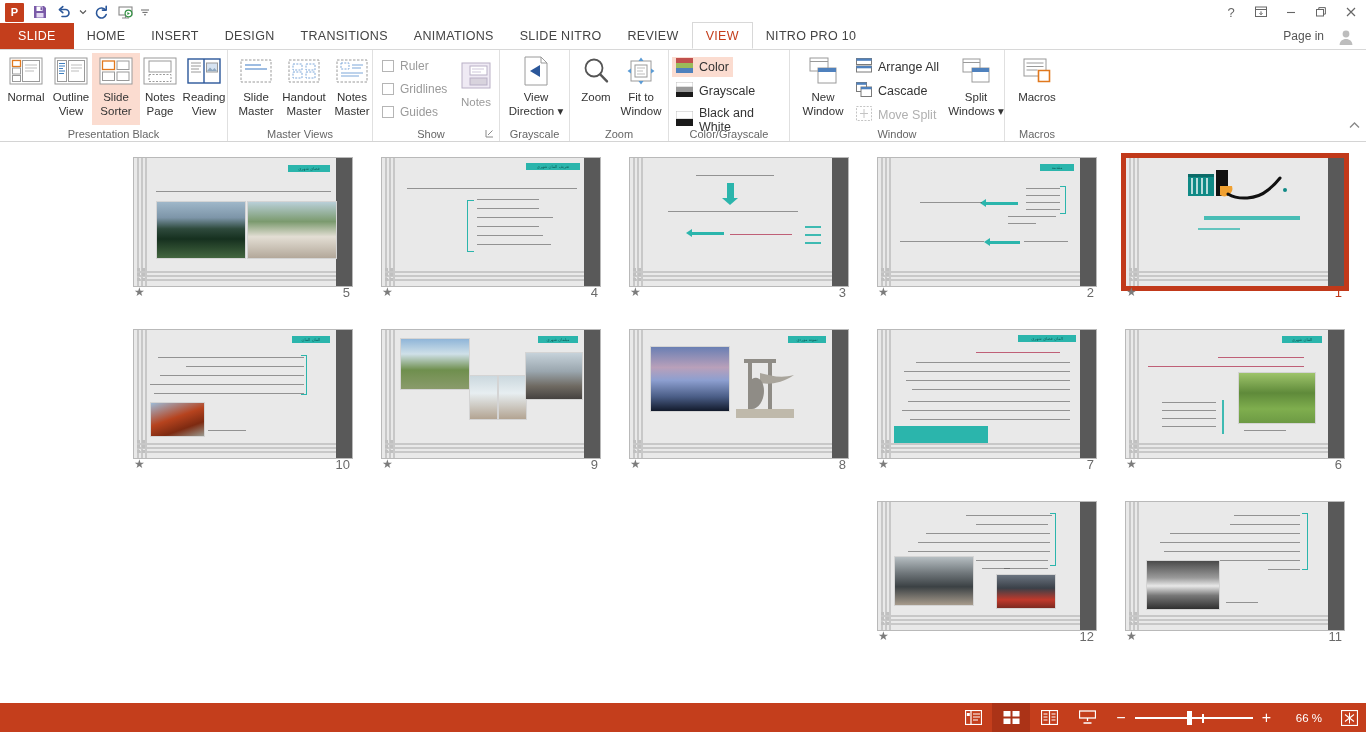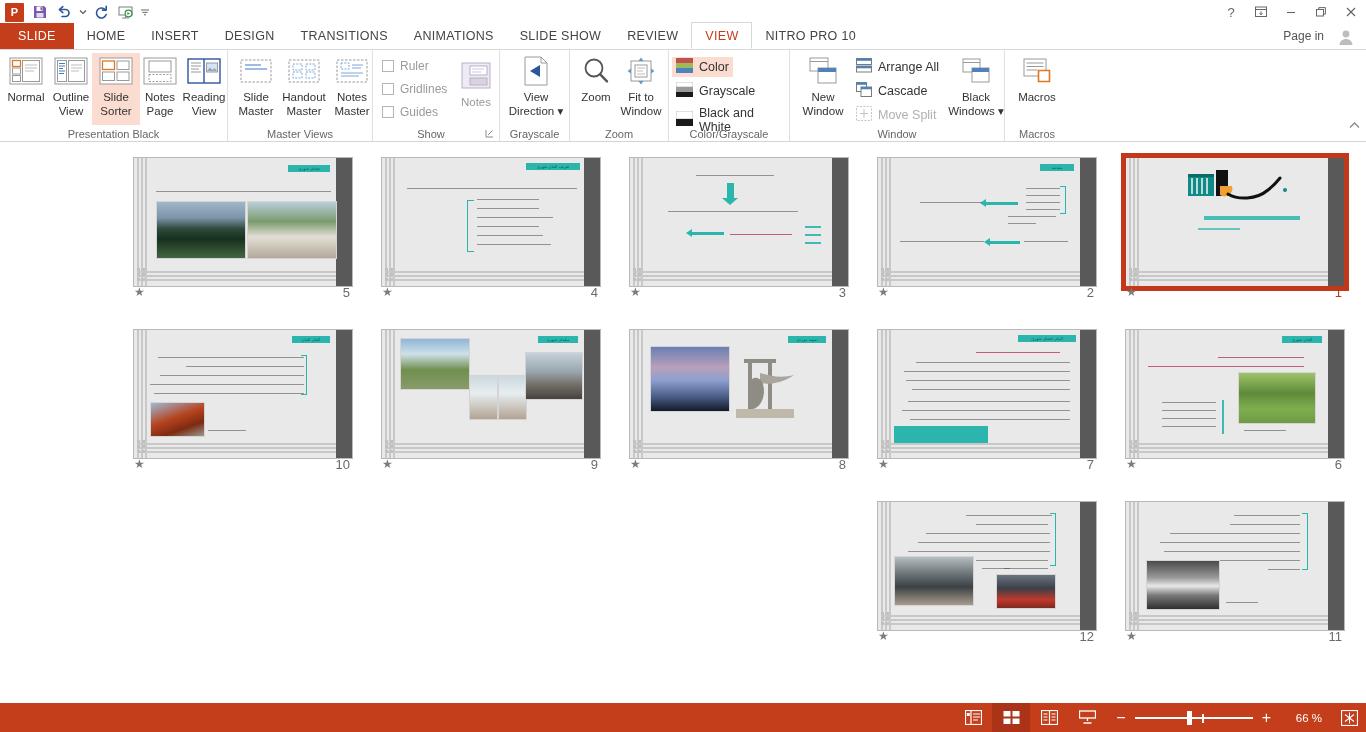--- a/index.html
+++ b/index.html
@@ -258,21 +258,21 @@
   </div>
 </div>
 
 <div id="tabbar">
   <div class="tab file">SLIDE</div>
   <div class="tab">HOME</div>
   <div class="tab">INSERT</div>
   <div class="tab">DESIGN</div>
   <div class="tab">TRANSITIONS</div>
   <div class="tab">ANIMATIONS</div>
-  <div class="tab">SLIDE SHOW</div>
+  <div class="tab">SLIDE NITRO</div>
   <div class="tab">REVIEW</div>
   <div class="tab active">VIEW</div>
   <div class="tab">NITRO PRO 10</div>
   <div id="signin">Page in</div>
   <div id="avatar-icon">
     <svg width="20" height="20" viewBox="0 0 20 20">
         <circle cx="10" cy="7" r="3.4" fill="#bdbdbd"></circle>
         <path d="M3.6 18c0-3.8 2.9-6 6.4-6s6.4 2.2 6.4 6z" fill="#bdbdbd"></path>
       </svg>
   </div>
@@ -539,21 +539,21 @@
     </div>
     <div class="bigbtn" style="left:158px; width:56px;">
       <div class="ic">
         <svg width="32" height="30" viewBox="0 0 32 30">
             <rect x="3" y="3" width="17" height="13" fill="#fff" stroke="#9a9a9a"></rect>
             <path d="M3 6.5h17" stroke="#9a9a9a"></path>
             <rect x="12" y="12" width="17" height="14" fill="#fff" stroke="#9a9a9a"></rect>
             <rect x="12" y="12" width="17" height="4" fill="#4f81bd"></rect>
           </svg>
       </div>
-      <div class="lb">Black</div>
+      <div class="lb">Split</div>
       <div class="lb">Windows ▾</div>
     </div>
     <div class="rgroup-label">Window</div>
   </div>
 
   <div class="rgroup" style="left:1005px; width:64px; border-right:none;">
     <div class="bigbtn" style="left:6px; width:52px;">
       <div class="ic">
         <svg width="30" height="28" viewBox="0 0 30 28">
             <rect x="2" y="2" width="22" height="17" fill="#fff" stroke="#9a9a9a"></rect>

